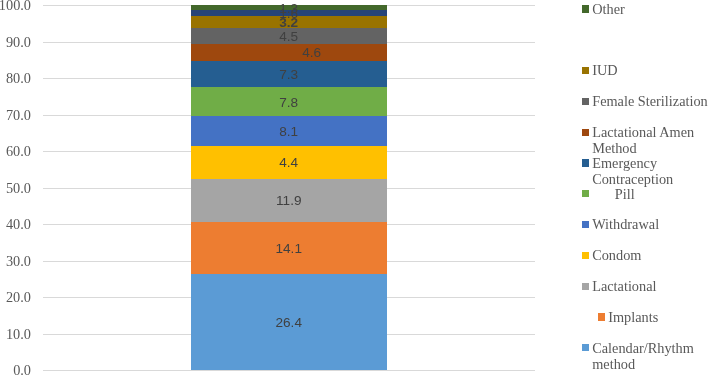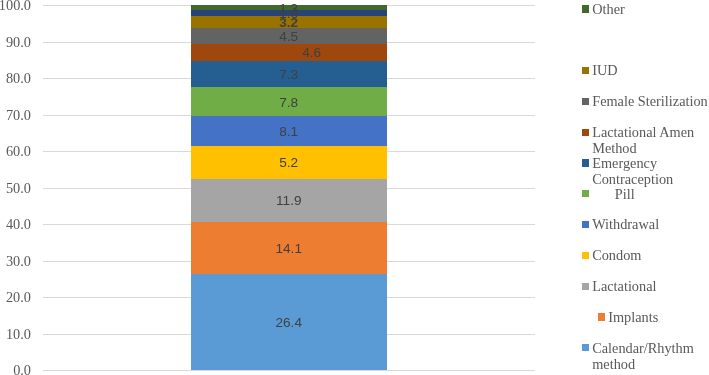--- a/index.html
+++ b/index.html
@@ -75,21 +75,21 @@
     <div class="seg" style="top: 60.845px; height: 26.645px; background: rgb(37, 94, 145);"></div>
     <div class="seg" style="top: 44.055px; height: 16.79px; background: rgb(158, 72, 14);"></div>
     <div class="seg" style="top: 27.63px; height: 16.425px; background: rgb(99, 99, 99);"></div>
     <div class="seg" style="top: 15.95px; height: 11.68px; background: rgb(153, 115, 0);"></div>
     <div class="seg" style="top: 10.11px; height: 5.84px; background: rgb(38, 68, 120);"></div>
     <div class="seg" style="top: 5.365px; height: 4.745px; background: rgb(67, 104, 43);"></div>
 
     <div class="seglabel" style="top: 315.82px;">26.4</div>
     <div class="seglabel" style="top: 241.907px;">14.1</div>
     <div class="seglabel" style="top: 194.457px;">11.9</div>
-    <div class="seglabel" style="top: 156.132px;">5.2</div>
+    <div class="seglabel" style="top: 156.132px;">4.4</div>
     <div class="seglabel" style="top: 124.743px;">8.1</div>
     <div class="seglabel" style="top: 95.725px;">7.8</div>
     <div class="seglabel" style="top: 68.1675px;">7.3</div>
     <div class="seglabel" style="top: 46.45px; padding-left: 23px;">4.6</div>
     <div class="seglabel" style="top: 29.8425px;">4.5</div>
     <div class="seglabel" style="top: 15.79px; font-weight: bold;">3.2</div>
     <div class="seglabel" style="top: 7.03px;">1.6</div>
     <div class="seglabel" style="top: 1.7375px;">1.3</div>
   </div>
 

